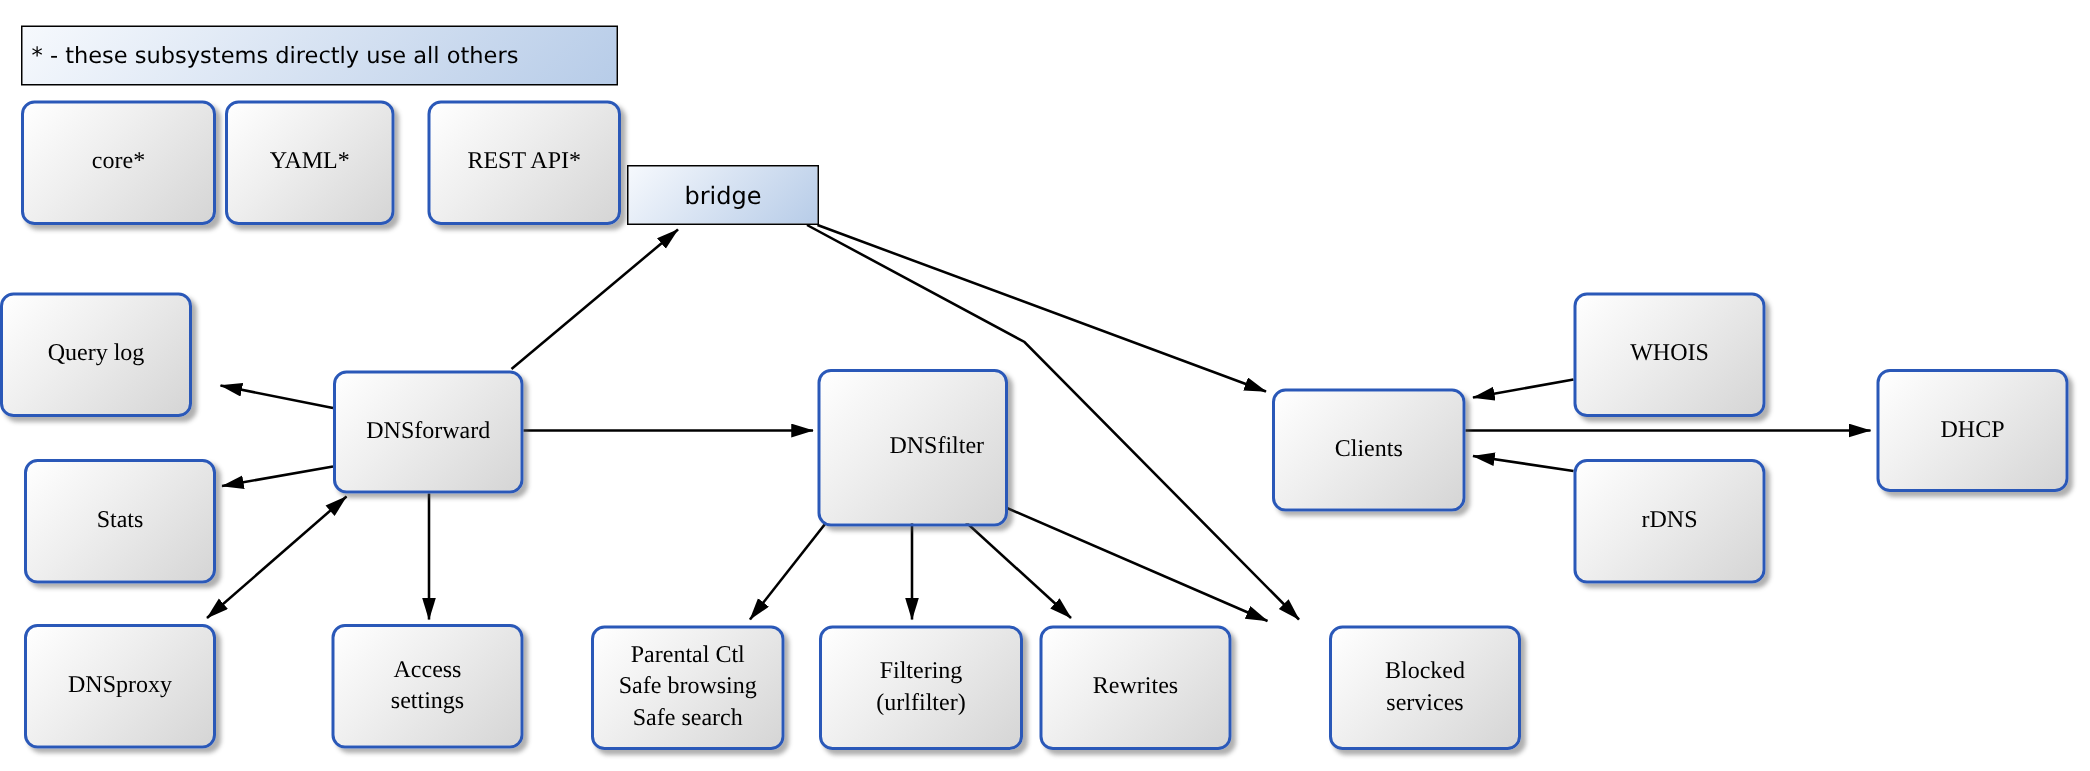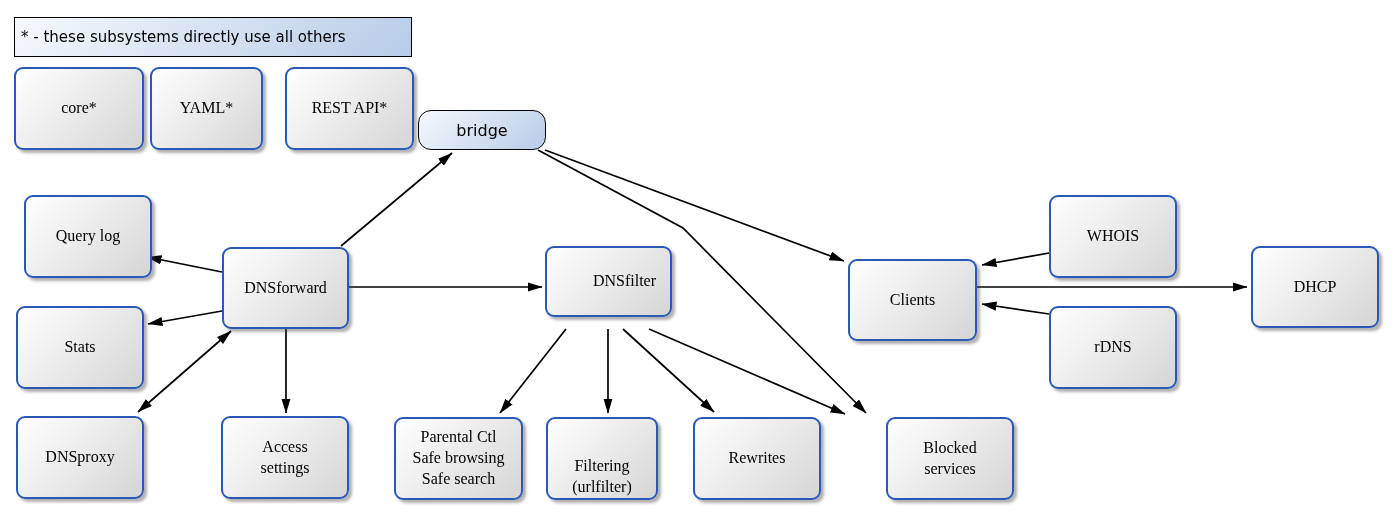--- a/index.html
+++ b/index.html
@@ -27,21 +27,21 @@
   }
   .banner {
     position:absolute;
     border:1px solid #000;
     background:linear-gradient(135deg,#f6f9fd 0%,#d9e4f3 45%,#b7cce8 100%);
     display:flex; align-items:center;
     font-size:15px;
     white-space:pre;
   }
   .banner.legend { justify-content:flex-start; padding-left:6px; }
-  .banner.bridge { justify-content:center; font-size:16px;border-radius:13px; }
+  .banner.bridge { justify-content:center; font-size:16px; }
 </style>
 </head>
 <body>
 
 <div id="canvas">
 
   <svg id="edges" viewBox="0 0 1393 514" xmlns="http://www.w3.org/2000/svg">
     <defs>
       <marker id="arr" markerUnits="userSpaceOnUse" markerWidth="16" markerHeight="10" refX="14.5" refY="4.6" orient="auto">
         <path d="M0,0 L15,4.6 L0,9.2 z" fill="#000"></path>
@@ -80,48 +80,48 @@
     <span>YAML*</span>
   </div>
   <div class="node" style="left:285px; top:67px; width:129px; height:83px;">
     <span>REST API*</span>
   </div>
 
   <div class="banner bridge" style="left:418px; top:110px; width:128px; height:40px;">
     <span>bridge</span>
   </div>
 
-  <div class="node" style="left:24px; top:195px; width:128px; height:83px;">
+  <div class="node" style="left:0; top:195px; width:128px; height:83px;">
     <span>Query log</span>
   </div>
   <div class="node" style="left:16px; top:306px; width:128px; height:83px;">
     <span>Stats</span>
   </div>
   <div class="node" style="left:16px; top:416px; width:128px; height:83px;">
     <span>DNSproxy</span>
   </div>
 
   <div class="node" style="left:222px; top:247px; width:127px; height:82px;">
     <span>DNSforward</span>
   </div>
   <div class="node" style="left:221px; top:416px; width:128px; height:83px;">
     <span>Access
 settings</span>
   </div>
 
-  <div class="node" style="left:545px; top:246px; width:127px; height:71px;padding-left:32px;">
+  <div class="node" style="left:545px; top:246px; width:127px; height:105px;padding-left:32px;">
     <span>DNSfilter</span>
   </div>
 
   <div class="node" style="left:394px; top:417px; width:129px; height:83px;">
     <span>Parental Ctl
 Safe browsing
 Safe search</span>
   </div>
-  <div class="node" style="left:546px; top:417px; width:112px; height:83px;align-items:flex-end;">
+  <div class="node" style="left:546px; top:417px; width:136px; height:83px;">
     <span>Filtering
 (urlfilter)</span>
   </div>
   <div class="node" style="left:693px; top:417px; width:128px; height:83px;">
     <span>Rewrites</span>
   </div>
   <div class="node" style="left:850px; top:417px; width:128px; height:83px;margin-left:36px;">
     <span>Blocked
 services</span>
   </div>

